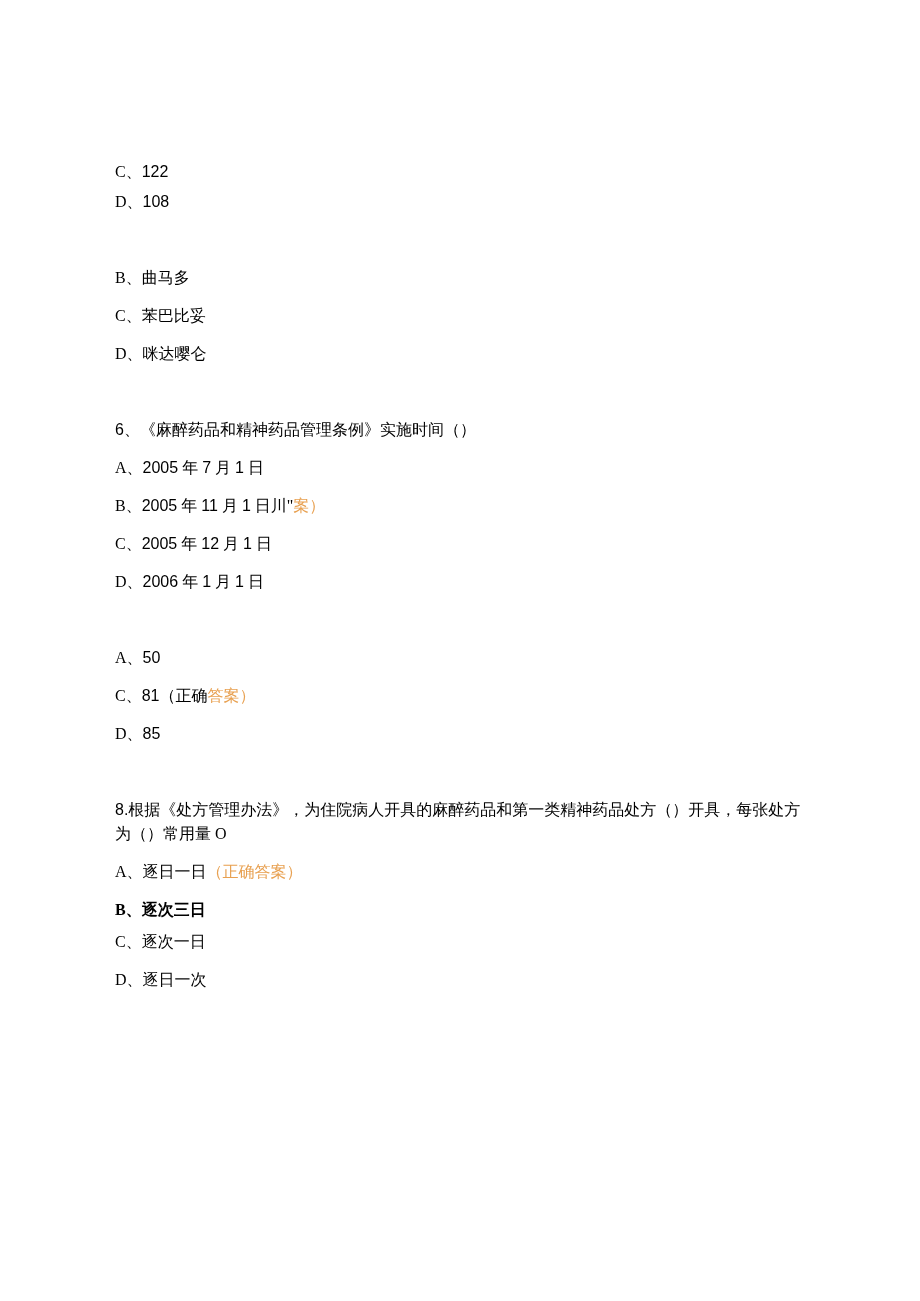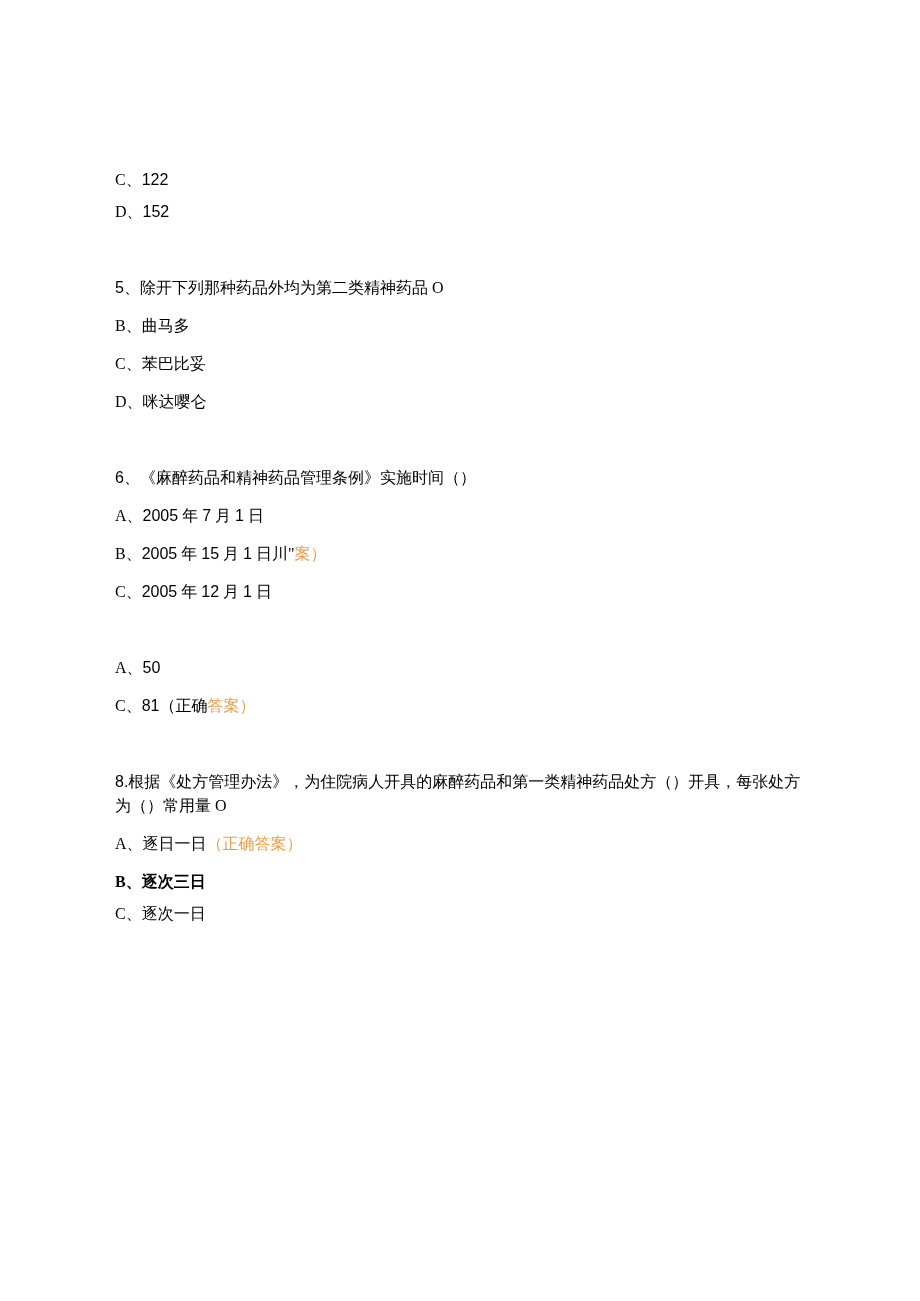--- a/index.html
+++ b/index.html
@@ -19,51 +19,47 @@
     }
     .question-block {
       margin-bottom: 28px;
     }
     .question-block .option,
     .question-block .question-text {
       margin-bottom: 14px;
     }
     .tight-options .option {
       margin-bottom: 6px;
-      margin-top: 8px;
     }
     .answer-hint {
       color: #e8a050;
     }
     .num {
       font-family: Arial, sans-serif;
     }
   </style>
 </head>
 <body>
 
 
 
 
 <div class="question-block tight-options">
   <div class="option">
     <span>C、</span><span class="num">122</span>
   </div>
   <div class="option">
-    <span>D、</span><span class="num">152</span>
+    <span>D、</span><span class="num">108</span>
   </div>
 </div>
 
 <br>
 
 
 <div class="question-block">
-  <div class="question-text">
-    <span class="num">5</span><span>、除开下列那种药品外均为第二类精神药品 O</span>
-  </div>
   <div class="option">
     <span>B、曲马多</span>
   </div>
   <div class="option">
     <span>C、苯巴比妥</span>
   </div>
   <div class="option">
     <span>D、咪达嘤仑</span>
   </div>
 </div>
@@ -72,51 +68,60 @@
 
 
 <div class="question-block">
   <div class="question-text">
     <span class="num">6</span><span>、《麻醉药品和精神药品管理条例》实施时间（）</span>
   </div>
   <div class="option">
     <span>A、</span><span class="num">2005</span><span> 年 </span><span class="num">7</span><span> 月 </span><span class="num">1</span><span> 日</span>
   </div>
   <div class="option">
-    <span>B、</span><span class="num">2005</span><span> 年 </span><span class="num">15</span><span> 月 </span><span class="num">1</span><span> 日川"</span><span class="answer-hint">案）</span>
+    <span>B、</span><span class="num">2005</span><span> 年 </span><span class="num">11</span><span> 月 </span><span class="num">1</span><span> 日川"</span><span class="answer-hint">案）</span>
   </div>
   <div class="option">
     <span>C、</span><span class="num">2005</span><span> 年 </span><span class="num">12</span><span> 月 </span><span class="num">1</span><span> 日</span>
+  </div>
+  <div class="option">
+    <span>D、</span><span class="num">2006</span><span> 年 </span><span class="num">1</span><span> 月 </span><span class="num">1</span><span> 日</span>
   </div>
 </div>
 
 <br>
 
 
 <div class="question-block">
   <div class="option">
     <span>A、</span><span class="num">50</span>
   </div>
   <div class="option">
     <span>C、</span><span class="num">81</span><span>（正确</span><span class="answer-hint">答案）</span>
+  </div>
+  <div class="option">
+    <span>D、</span><span class="num">85</span>
   </div>
 </div>
 
 <br>
 
 
 <div class="question-block">
   <div class="question-text">
     <span class="num">8.</span><span>根据《处方管理办法》，为住院病人开具的麻醉药品和第一类精神药品处方（）开具，每张处方为（）常用量 O</span>
   </div>
   <div class="option">
     <span>A、逐日一日</span><span class="answer-hint">（正确答案）</span>
   </div>
   <div class="option tight-options" style="margin-bottom:8px;font-weight:bold;">
     <span>B、逐次三日</span>
   </div>
   <div class="option">
     <span>C、逐次一日</span>
   </div>
+  <div class="option">
+    <span>D、逐日一次</span>
+  </div>
 </div>
 
 
 
 
 </body></html>

